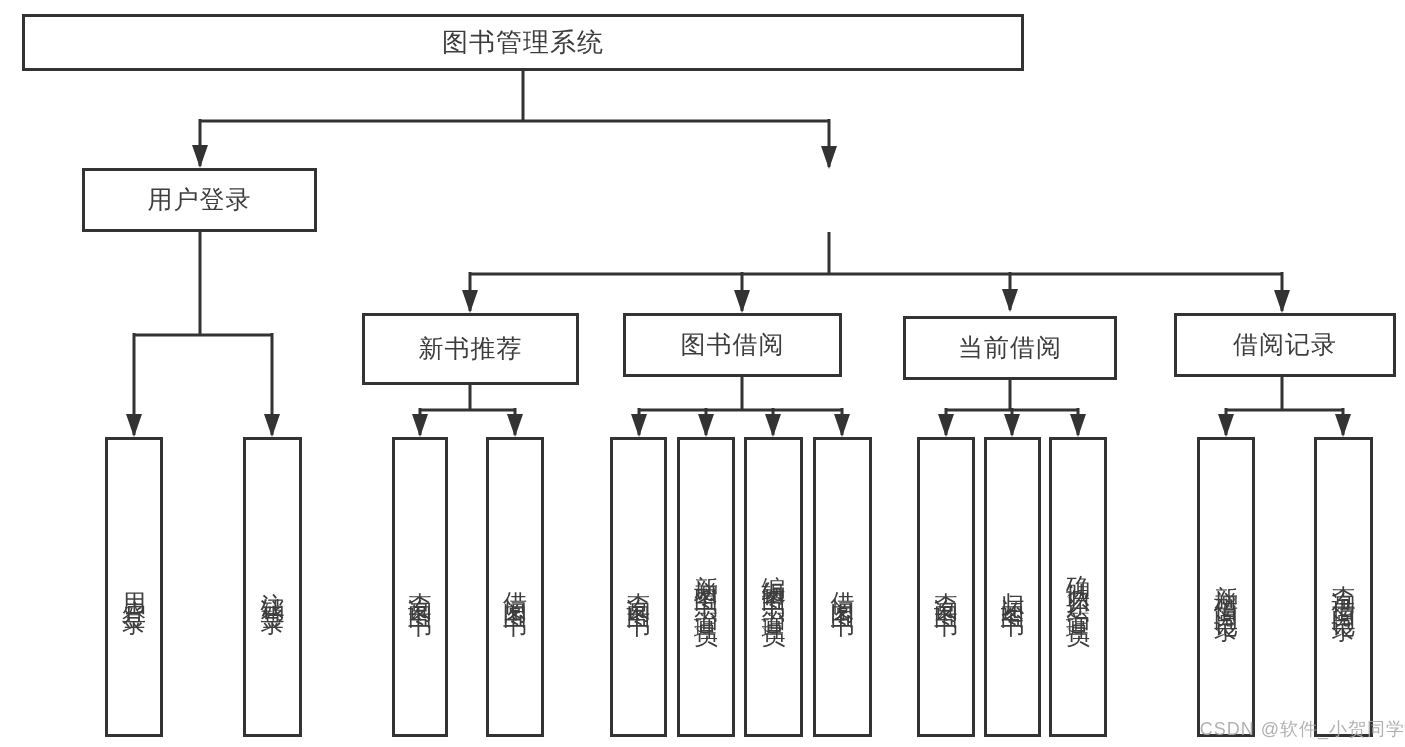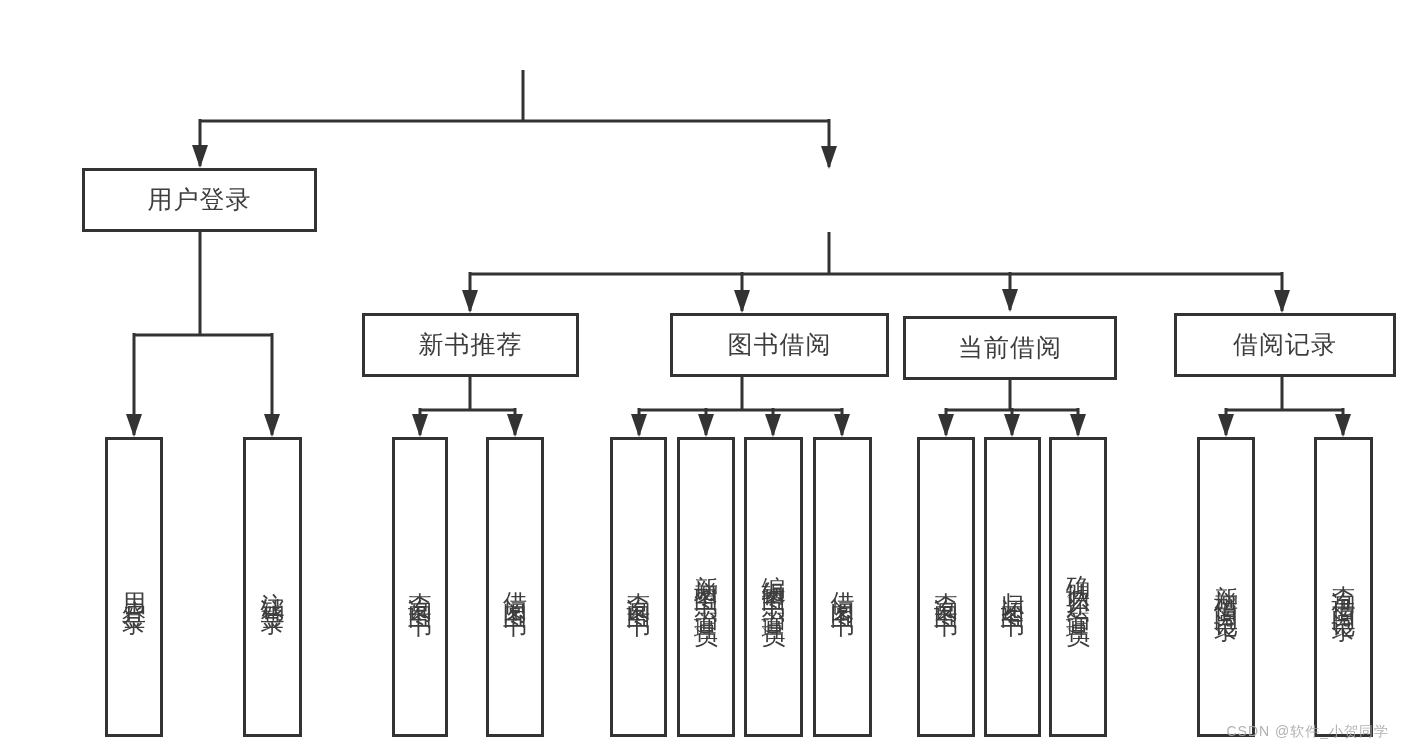--- a/index.html
+++ b/index.html
@@ -46,23 +46,23 @@
   .vnode span {
     writing-mode: vertical-rl;
     text-orientation: mixed;
     font-size: 24px;
     letter-spacing: 7px;
     line-height: 1;
     white-space: nowrap;
   }
   #watermark {
     position: absolute;
-    right: 16px;
+    right: 0;
     bottom: 6px;
-    font-size: 14px;
+    font-size: 18px;
     color: rgba(168, 168, 168, 0.9);
     letter-spacing: 1px;
     z-index: 5;
     white-space: nowrap;
   }
 </style>
 </head>
 <body>
 
 <div id="stage">
@@ -100,25 +100,26 @@
       <polygon points="765,414 781,414 773,437"></polygon>
       <polygon points="834,414 850,414 842,437"></polygon>
       <polygon points="938,414 954,414 946,437"></polygon>
       <polygon points="1004,414 1020,414 1012,437"></polygon>
       <polygon points="1070,414 1086,414 1078,437"></polygon>
       <polygon points="1218,414 1234,414 1226,437"></polygon>
       <polygon points="1335,414 1351,414 1343,437"></polygon>
     </g>
   </svg>
 
+  <div class="node root-node" style="left:22px; top:14px; width:1002px; height:57px;">图书管理系统</div>
 
   <div class="node" style="left:82px; top:168px; width:235px; height:64px;">用户登录</div>
 
-  <div class="node" style="left:362px; top:313px; width:217px; height:64px;">新书推荐</div>
-  <div class="node" style="left:670px; top:313px; width:219px; height:64px;">图书借阅</div>
+  <div class="node" style="left:362px; top:313px; width:217px; height:72px;">新书推荐</div>
+  <div class="node" style="left:623px; top:313px; width:219px; height:64px;">图书借阅</div>
   <div class="node" style="left:903px; top:316px; width:214px; height:64px;">当前借阅</div>
   <div class="node" style="left:1174px; top:313px; width:222px; height:64px;">借阅记录</div>
 
   <div class="node vnode" style="left:105px; top:437px; width:58px; height:300px;">
     <span>用户登录</span>
   </div>
   <div class="node vnode" style="left:243px; top:437px; width:59px; height:300px;">
     <span>注销登录</span>
   </div>
 

